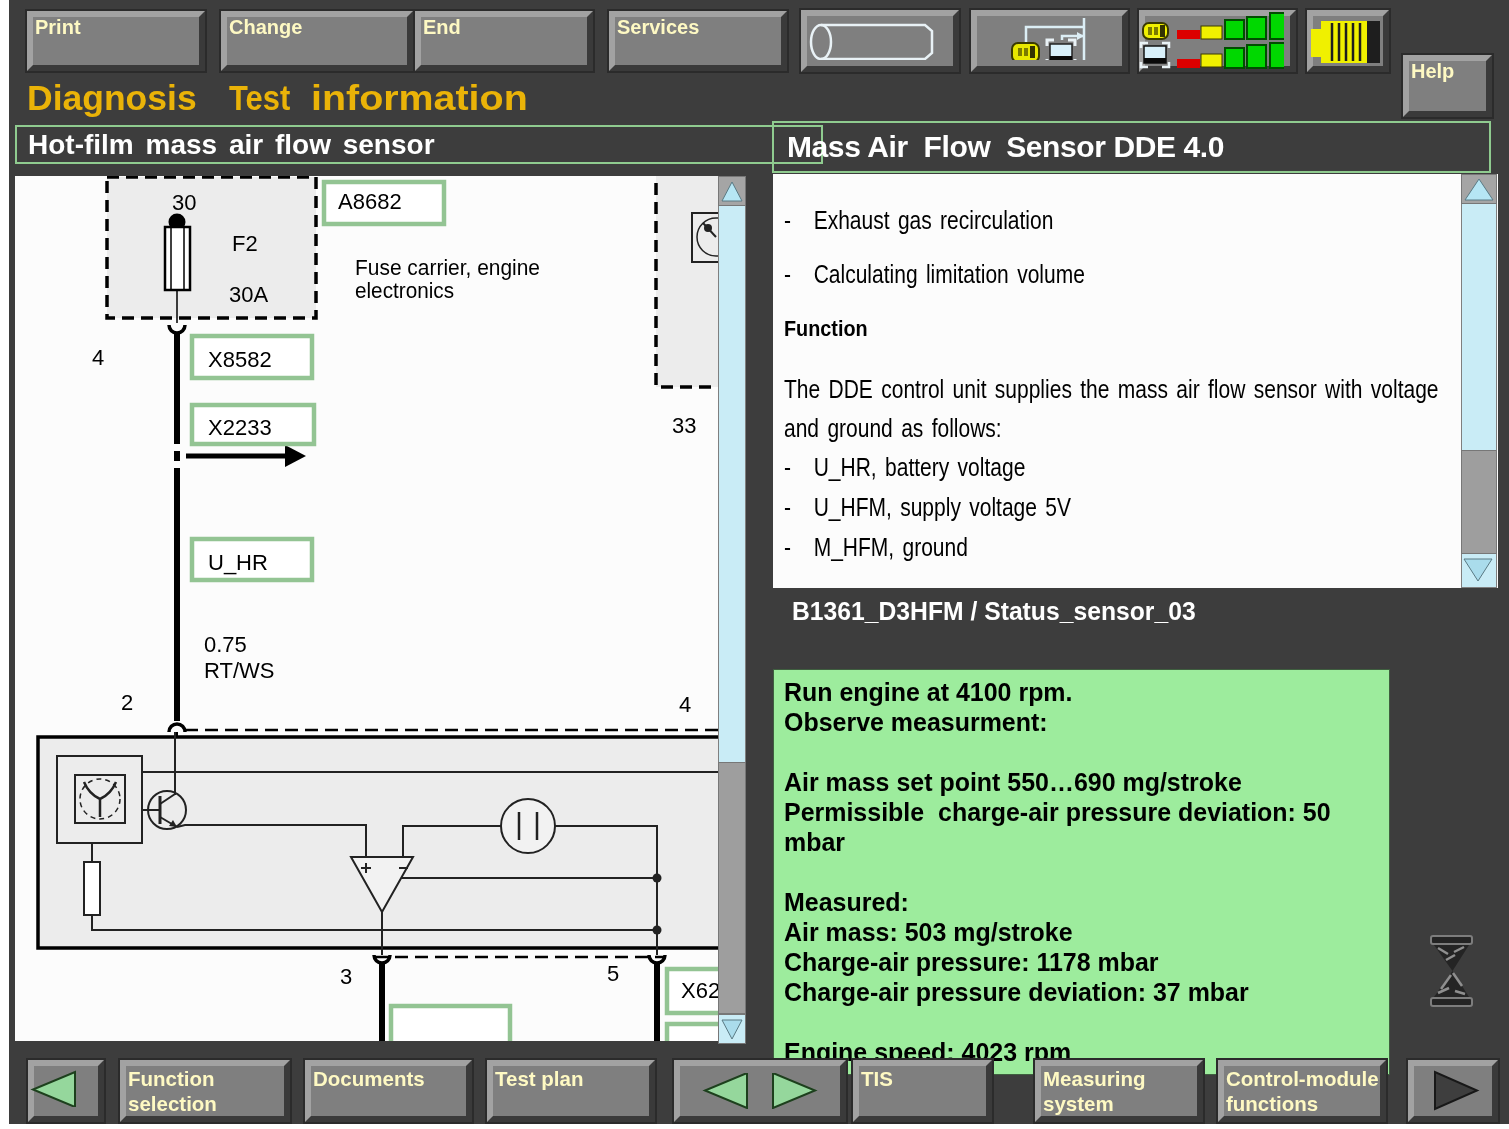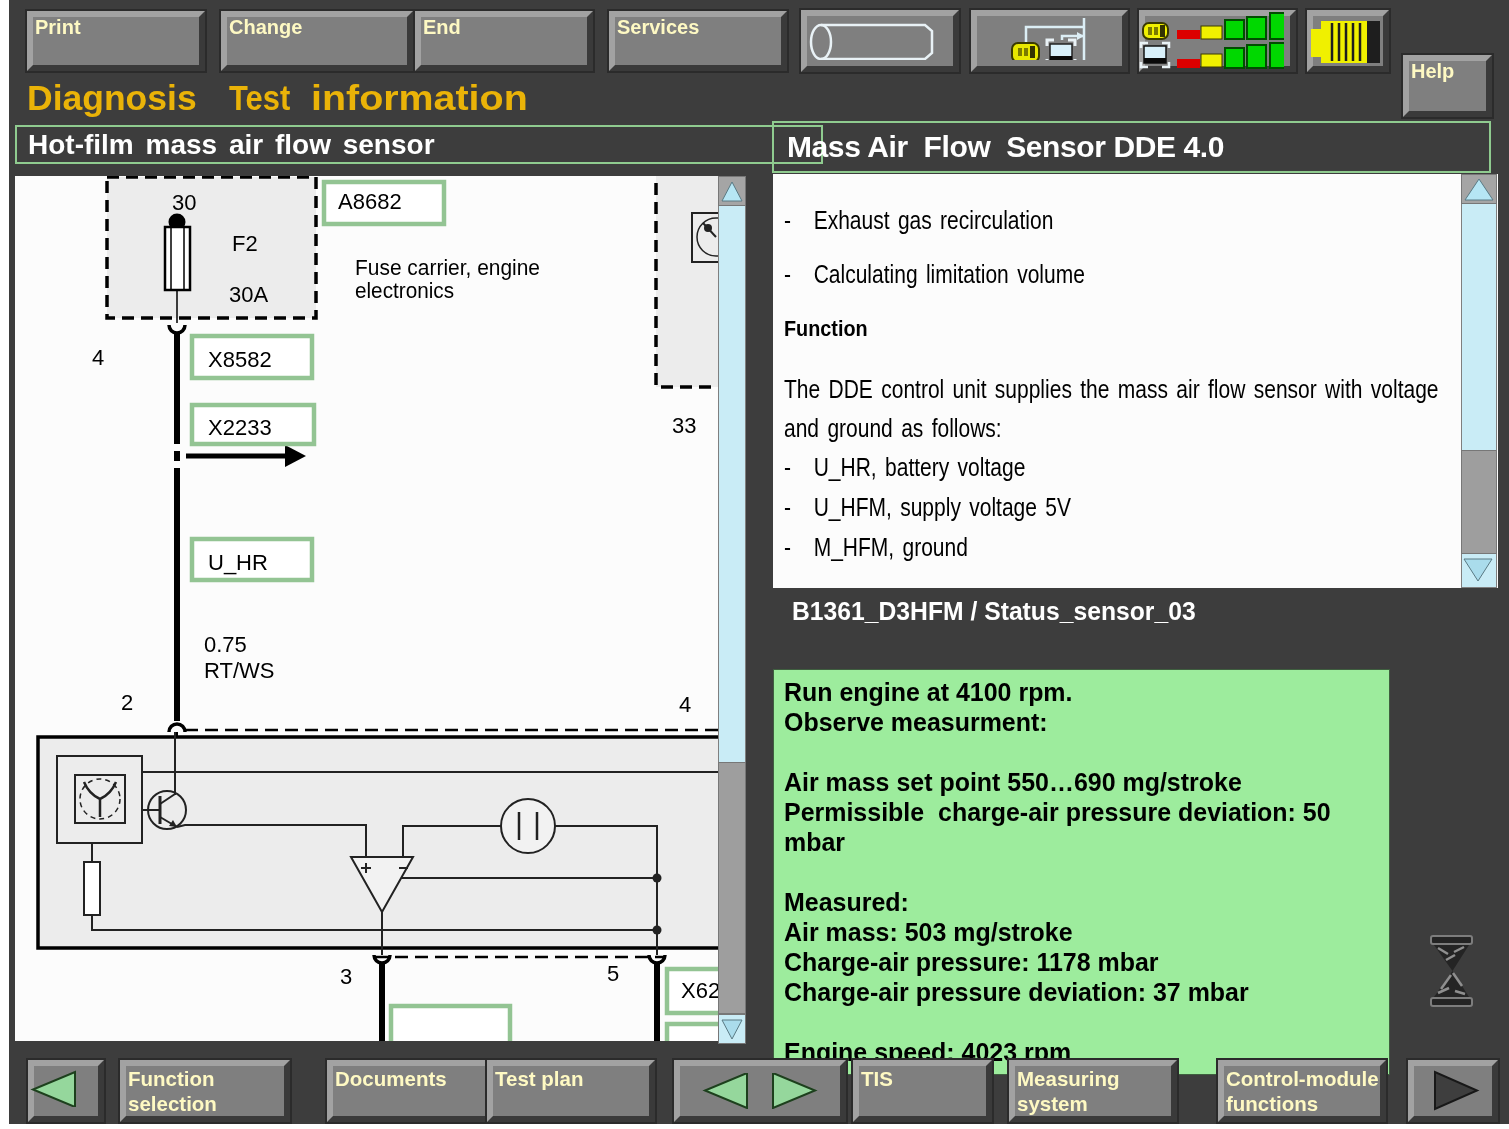--- a/index.html
+++ b/index.html
@@ -271,28 +271,28 @@
 <path d="M 31 57 L 41 60"></path>
 </g>
 </svg>
 
 <div class="btn" style="left:28px;top:1060px;width:76px;height:62px;">
 <svg class="abs" style="left:-4px;top:1px;" width="50" height="40">
       <polygon points="45,5 45,40 3,22.5" fill="#95d79c" stroke="#1d401d" stroke-width="2"></polygon>
     </svg>
 </div>
 <div class="btn" style="line-height:25px;font-size:20.5px;left:120px;top:1060px;width:170px;height:62px;">Function selection</div>
-<div class="btn" style="line-height:25px;font-size:20.5px;left:305px;top:1060px;width:167px;height:62px;margin-left:22px;">Documents</div>
+<div class="btn" style="line-height:25px;font-size:20.5px;left:305px;top:1060px;width:167px;height:62px;">Documents</div>
 <div class="btn" style="line-height:25px;font-size:20.5px;left:487px;top:1060px;width:168px;height:62px;">Test plan</div>
 <div class="btn" style="left:674px;top:1060px;width:172px;height:62px;">
 <svg class="abs" style="left:0;top:7px;" width="140" height="36">
 <polygon points="67,0 67,35 25,17.5" fill="#95d79c" stroke="#1d401d" stroke-width="2"></polygon>
 <polygon points="93,0 93,35 135,17.5" fill="#95d79c" stroke="#1d401d" stroke-width="2"></polygon>
 </svg>
 </div>
 <div class="btn" style="line-height:25px;font-size:20.5px;left:853px;top:1060px;width:139px;height:62px;">TIS</div>
-<div class="btn" style="line-height:25px;font-size:20.5px;left:1009px;top:1060px;width:168px;height:62px;">Measuring system</div>
+<div class="btn" style="line-height:25px;font-size:20.5px;left:1035px;top:1060px;width:168px;height:62px;">Measuring system</div>
 <div class="btn" style="line-height:25px;font-size:20.5px;left:1218px;top:1060px;width:168px;height:62px;">Control-module functions</div>
 <div class="btn" style="left:1408px;top:1060px;width:90px;height:62px;">
 <svg class="abs" style="left:0;top:0;" width="70" height="45">
       <polygon points="21,6 21,43 63,24.5" fill="#3e3e3e" stroke="#181818" stroke-width="2"></polygon>
     </svg>
 </div>
 
 </body></html>

